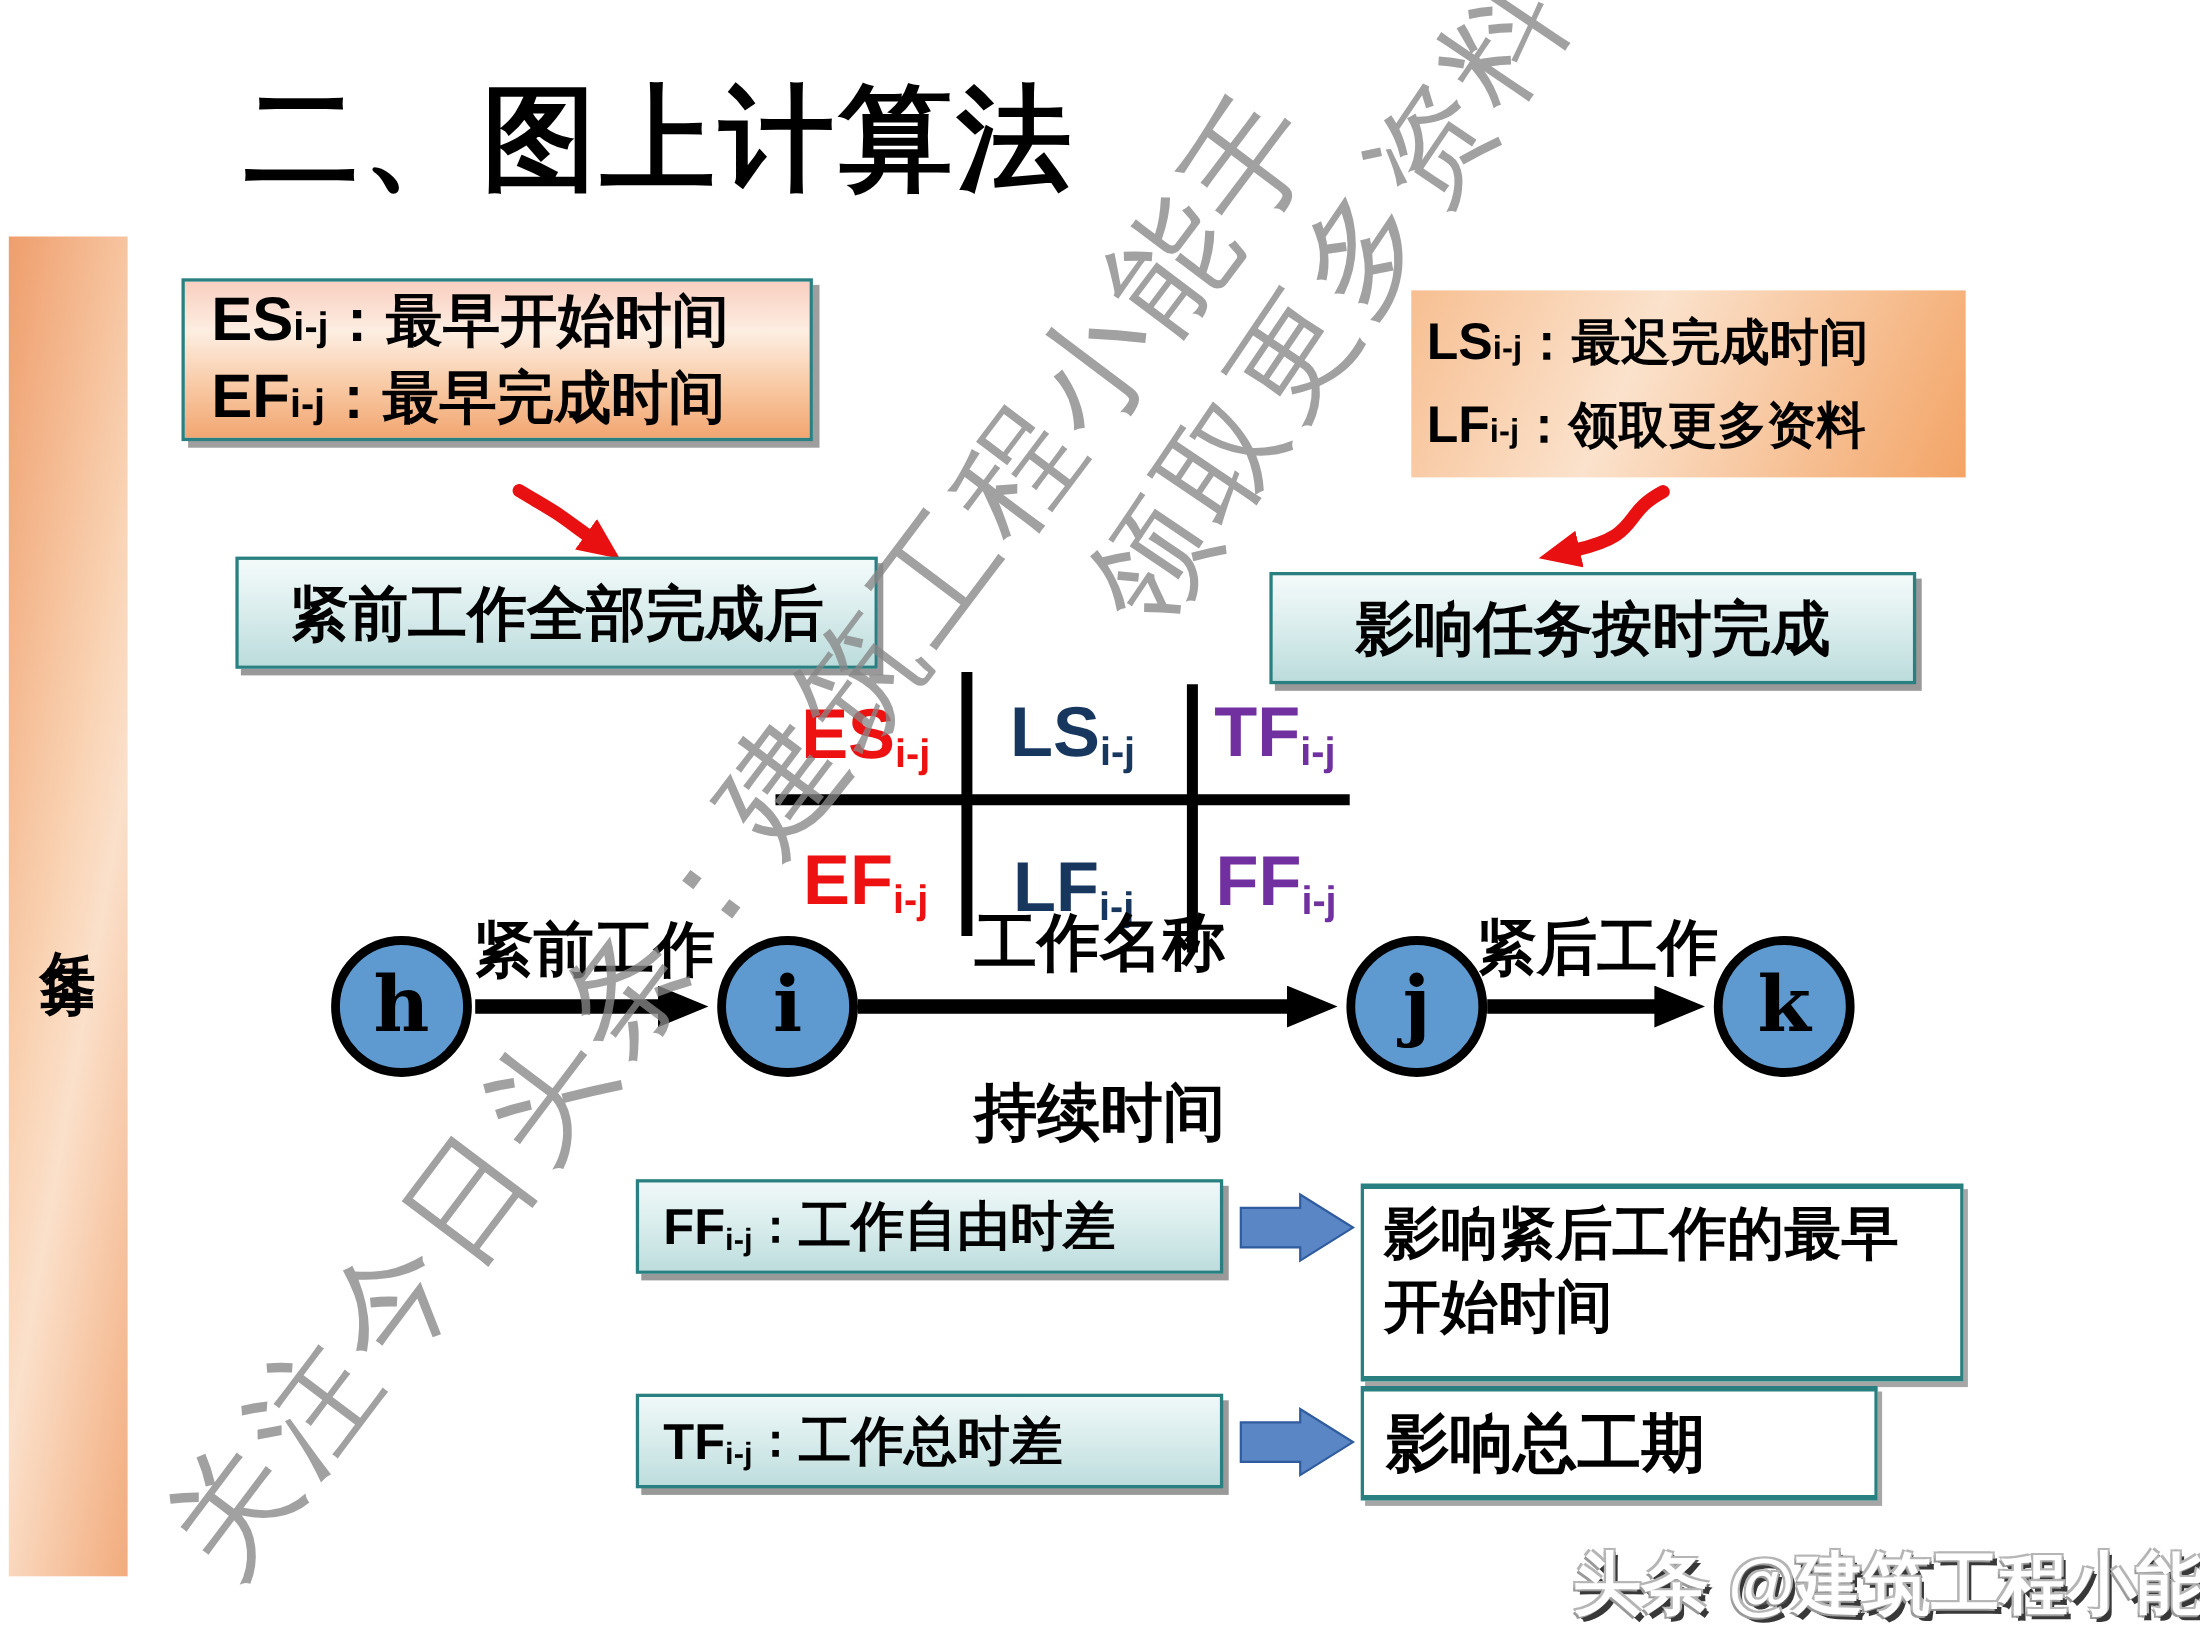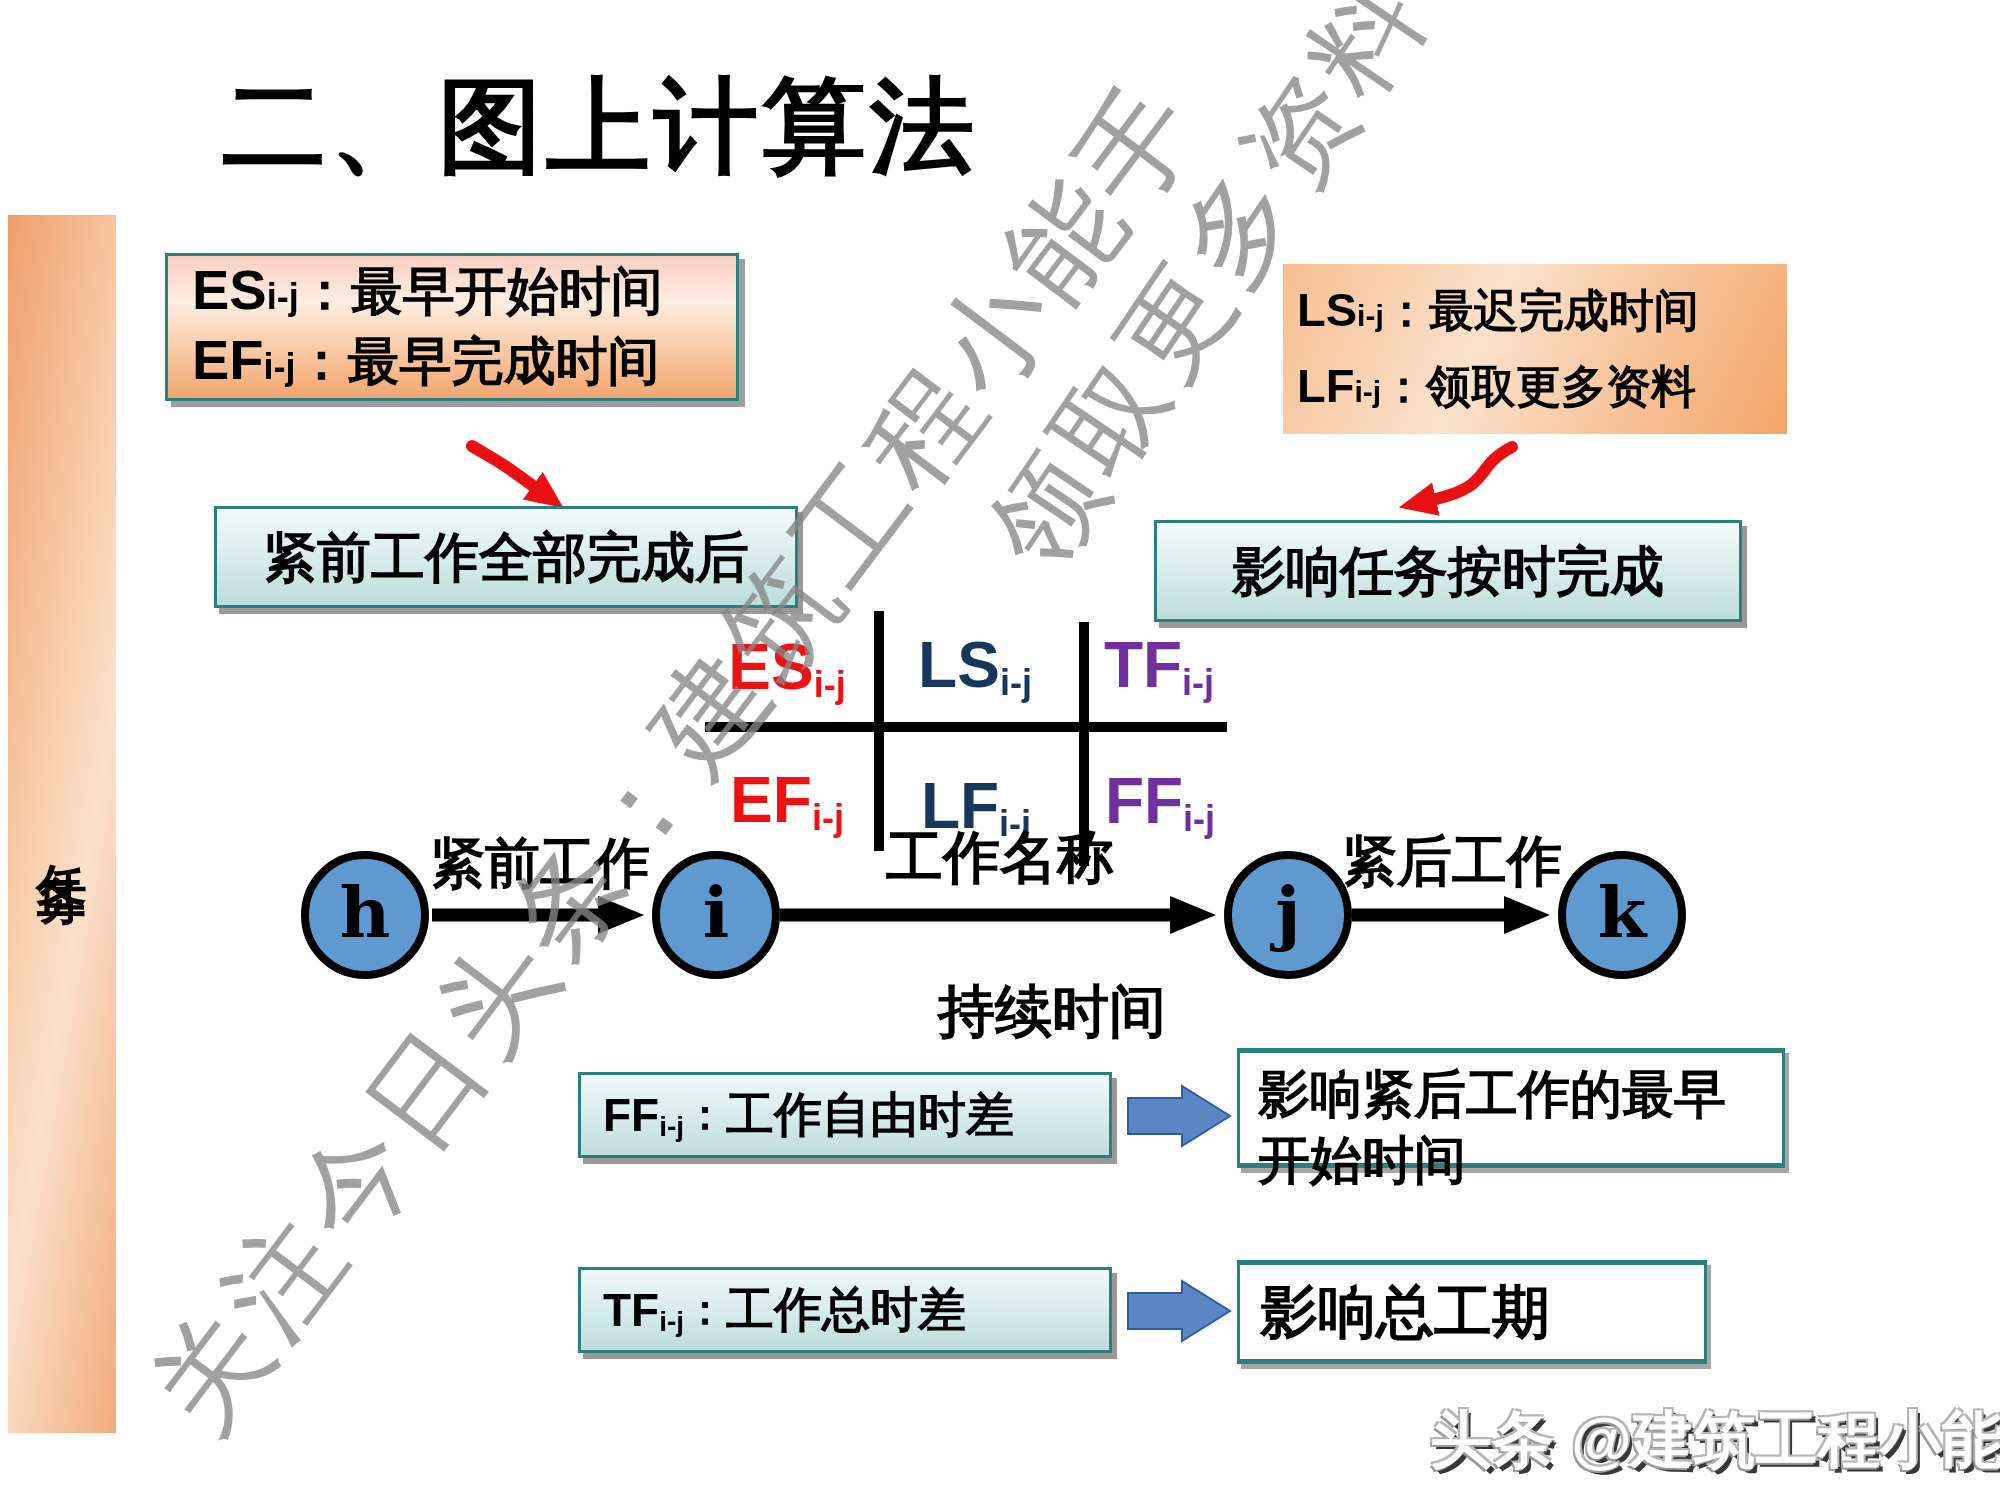--- a/index.html
+++ b/index.html
@@ -56,36 +56,36 @@
   
   .node{width:112px;height:112px;border:8px solid #000;border-radius:50%;
         background:#5e9ad0;text-align:center;}
   .node .zh{font-family:"DejaVu Serif","Liberation Serif",serif;font-weight:bold;
             font-size:70px;line-height:108px;}
   #node-h{left:301px;top:851px;} #node-i{left:652px;top:851px;}
   #node-j{left:1224px;top:851px;} #node-k{left:1558px;top:851px;}
 
   .netlabel{transform:translate(-50%,-50%);white-space:nowrap;font-size:55px;}
   #lbl-pre{left:540px;top:864px;} #lbl-name{left:1000px;top:858px;font-size:57px;}
-  #lbl-dur{left:1052px;top:1012px;font-size:57px;} #lbl-succ{left:1452px;top:862px;}
+  #lbl-dur{left:1000px;top:1012px;font-size:57px;} #lbl-succ{left:1452px;top:862px;}
 
   
   .small-teal{border:3px solid #2a8080;box-shadow:5px 6px 0 rgba(128,128,128,0.8);
               background:linear-gradient(180deg,#f0f8f8 0%,#d8ecec 50%,#bedddd 100%);
               display:flex;align-items:center;box-sizing:border-box;padding-left:22px;white-space:nowrap;}
   #ff-box{left:578px;top:1072px;width:534px;height:86px;}
   #tf-box{left:578px;top:1267px;width:534px;height:86px;}
   .small-teal .abbr{font-size:46px;}
   .small-teal .sub{font-size:28px;display:inline-block;transform:translateY(12px);}
   .small-teal .colon{font-size:42px;}
   .small-teal .zhtxt{font-size:48px;text-align:right;}
 
   .effect-box{border:3px solid #2a8080;border-top-width:5px;border-bottom-width:5px;
               background:#fff;box-shadow:4px 5px 0 rgba(128,128,128,0.7);box-sizing:border-box;}
-  #ff-effect{left:1237px;top:1048px;width:548px;height:120px;padding:8px 18px;}
+  #ff-effect{left:1237px;top:1076px;width:548px;height:180px;padding:8px 18px;}
   #ff-effect .zh{font-size:52px;line-height:66px;white-space:nowrap;}
   #tf-effect{left:1237px;top:1260px;width:470px;height:104px;padding-left:20px;}
   #tf-effect .zh{font-size:58px;line-height:94px;white-space:nowrap;}
 
   
   .wm{color:#878787;opacity:0.78;font-family:"DejaVu Serif","Liberation Serif",serif;
       font-weight:normal;white-space:nowrap;z-index:40;}
   #wm1{left:240px;top:1312px;font-size:112px;letter-spacing:6px;
        transform:rotate(-53deg);transform-origin:0 100%;}
   #wm2{left:1078px;top:452px;font-size:108px;letter-spacing:6px;

